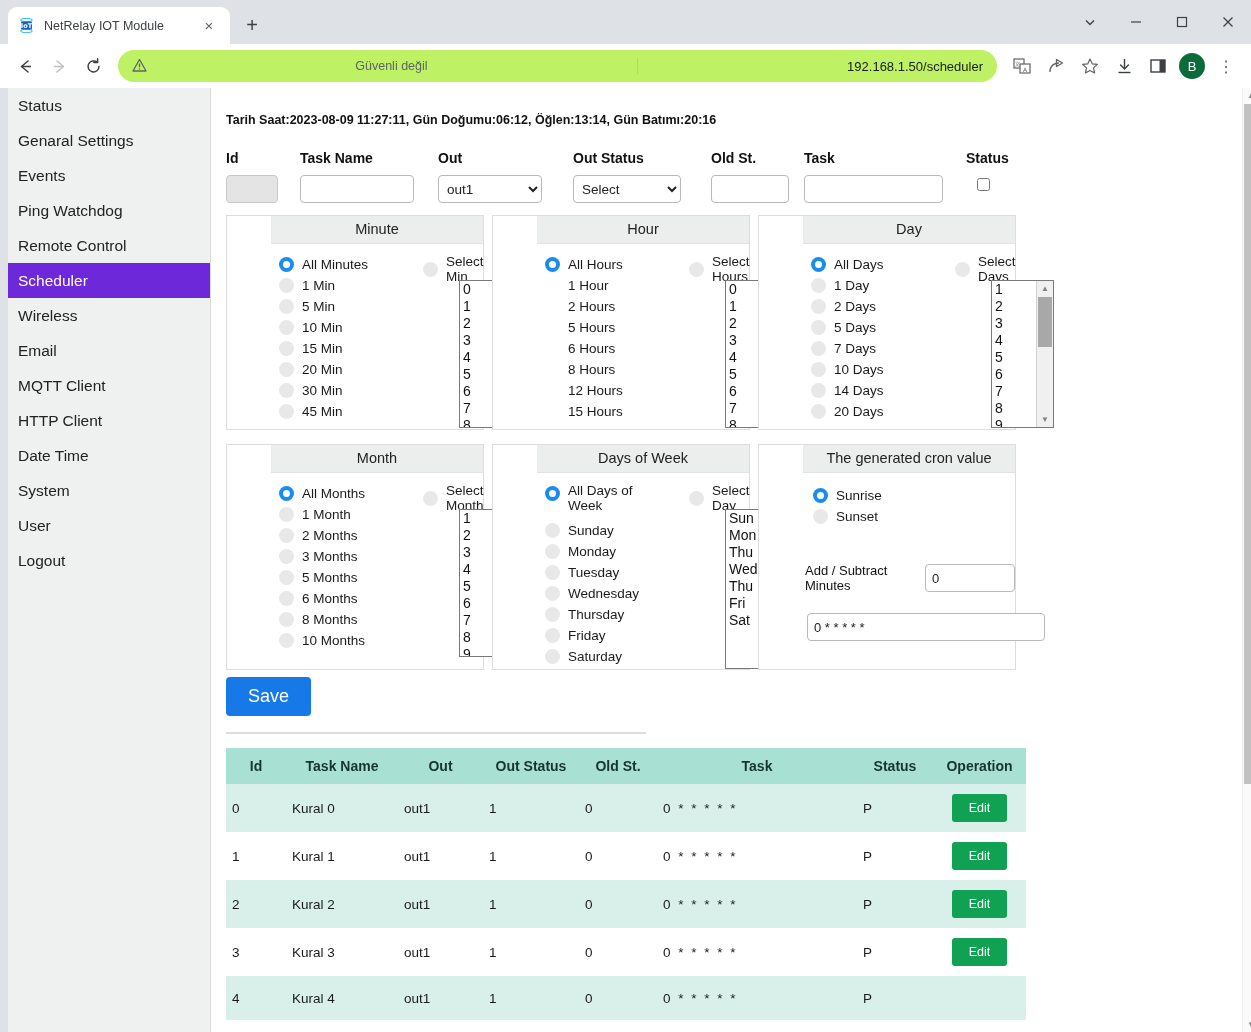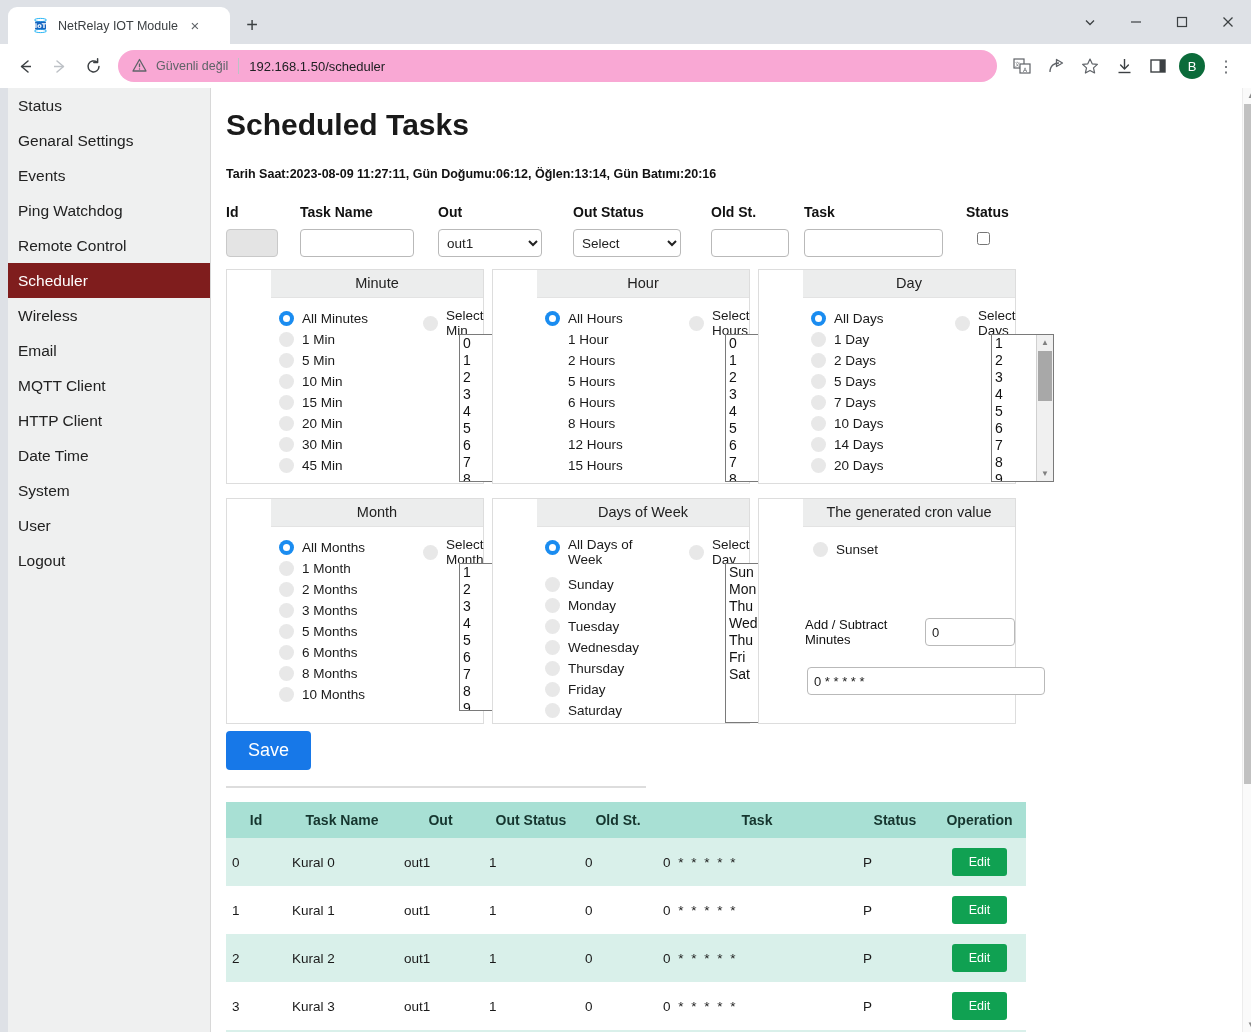--- a/index.html
+++ b/index.html
@@ -12,60 +12,60 @@
   }
 
   
   .browser { width:1251px; height:1032px; position:relative; background:#dee1e6; }
 
   .titlebar { height:44px; background:#dee1e6; position:relative; display:flex; align-items:flex-end; }
   .tabstrip { display:flex; align-items:flex-end; height:44px; padding-left:8px; }
   .tab {
     width:222px; height:37px; background:#ffffff;
     border-radius:9px 9px 0 0; display:flex; align-items:center;
-    padding:0 24px; position:relative;
+    padding:0 10px; position:relative;
   }
   .tab-favicon { width:17px; height:17px; margin-right:9px; flex:0 0 auto; }
   .tab-title { font-size:12.5px; color:#3c4043; flex:1 1 auto; white-space:nowrap; overflow:hidden; }
   .tab-close { width:22px; height:22px; display:flex; align-items:center; justify-content:center;
                color:#5f6368; font-size:15px; line-height:1; }
   .newtab { width:32px; height:32px; margin-left:6px; margin-bottom:3px;
             display:flex; align-items:center; justify-content:center; color:#3c4043; font-size:20px; }
 
   .wincontrols { position:absolute; right:0; top:0; display:flex; height:44px; }
   .wc { width:46px; height:44px; display:flex; align-items:center; justify-content:center; color:#3c4043; }
   .wc svg { display:block; }
 
   .toolbar { height:44px; background:#ffffff; display:flex; align-items:center; padding:0 8px; }
   .tb-btn { width:34px; height:34px; display:flex; align-items:center; justify-content:center;
             color:#5f6368; flex:0 0 auto; }
   .tb-btn.dim { color:#bdc1c6; }
   .omnibox {
-    flex:1 1 auto; height:32px; background:#f9a8d4; border-radius:16px;
-    display:flex; align-items:center; padding:0 14px; margin:0 8px; min-width:0;
+    flex:1 1 auto; height:32px; background:#bef264; border-radius:16px;
+    display:flex; align-items:center; padding:0 14px; margin:0 8px; min-width:0;justify-content:space-between;
   }
   .warn-icon { width:16px; height:16px; margin-right:8px; flex:0 0 auto; color:#5f6368; }
   .not-secure { font-size:12.5px; color:#5f6368; white-space:nowrap; }
   .om-sep { width:1px; height:16px; background:#bdc1c6; margin:0 10px; flex:0 0 auto; }
   .om-url { font-size:13px; color:#202124; white-space:nowrap; overflow:hidden; }
   .avatar { width:26px; height:26px; border-radius:50%; background:#0b6b3a; color:#fff;
             font-size:13px; display:flex; align-items:center; justify-content:center; margin:0 4px; }
 
   
   .viewport { position:absolute; left:8px; top:88px; width:1251px; height:944px; background:#fff; overflow:hidden; }
 
   .sidebar {
     position:absolute; left:0; top:0; width:203px; height:944px;
     background:#eff0f0; border-right:1px solid #d8d8d8;
   }
   .nav-item {
     height:35px; display:flex; align-items:center; padding-left:10px;
     font-size:15.5px; color:#222;
   }
-  .nav-item.active { background:#7f1d1d; color:#ffffff;text-align:center; }
+  .nav-item.active { background:#6d28d9; color:#ffffff;text-align:center; }
 
   .content { position:absolute; left:203px; top:0; width:1030px; height:944px; background:#fff; padding:0 0 0 15px; }
 
   h1.page-title { font-size:30px; font-weight:bold; color:#1a1a1a; margin:20px 0 0 0; letter-spacing:0px; }
   .datetime-line { font-size:12.5px; font-weight:bold; color:#111; margin-top:25px; }
 
   
   .form-row { position:relative; margin-top:23px; height:58px; }
   .fld { position:absolute; top:0; }
   .fld-label { font-size:14px; font-weight:bold; color:#111; margin-bottom:9px; display:block; }
@@ -319,21 +319,20 @@
         </div>
       <div class="nav-item">
           <span>User</span>
         </div>
       <div class="nav-item">
           <span>Logout</span>
         </div>
     </nav>
 
     <main class="content">
-      <h1 class="page-title">Scheduled Tasks</h1>
       <div class="datetime-line">Tarih Saat:2023-08-09 11:27:11, Gün Doğumu:06:12, Öğlen:13:14, Gün Batımı:20:16</div>
 
       <div class="form-row">
         <div class="fld" style="left:0px;">
           <span class="fld-label">Id</span>
           <input class="txt readonly" style="width: 52px;" readonly="" value="">
         </div>
         <div class="fld" style="left:74px;">
           <span class="fld-label">Task Name</span>
           <input class="txt" style="width: 114px;" value="">
@@ -673,20 +672,24 @@
                 <div class="lb-arrow">▲</div>
                 <div class="lb-arrow bottom">▼</div>
               </div>
             </div>
           </div>
         </section>
 
         <section class="panel" style="left:532px; top:229px;">
           <div class="panel-hd">The generated cron value</div>
           <div class="cron-body">
+            <div class="radio-line">
+                <span class="rb on"></span>
+                <span class="rb-label">Sunrise</span>
+              </div>
             <div class="radio-line">
                 <span class="rb"></span>
                 <span class="rb-label">Sunset</span>
               </div>
             <div class="addsub-row">
               <span class="addsub-label">Add / Subtract Minutes</span>
               <input class="txt" style="width: 90px;" value="0">
             </div>
             <div class="cron-out">
               <input class="txt" style="width: 238px;" value="0 * * * * *">

